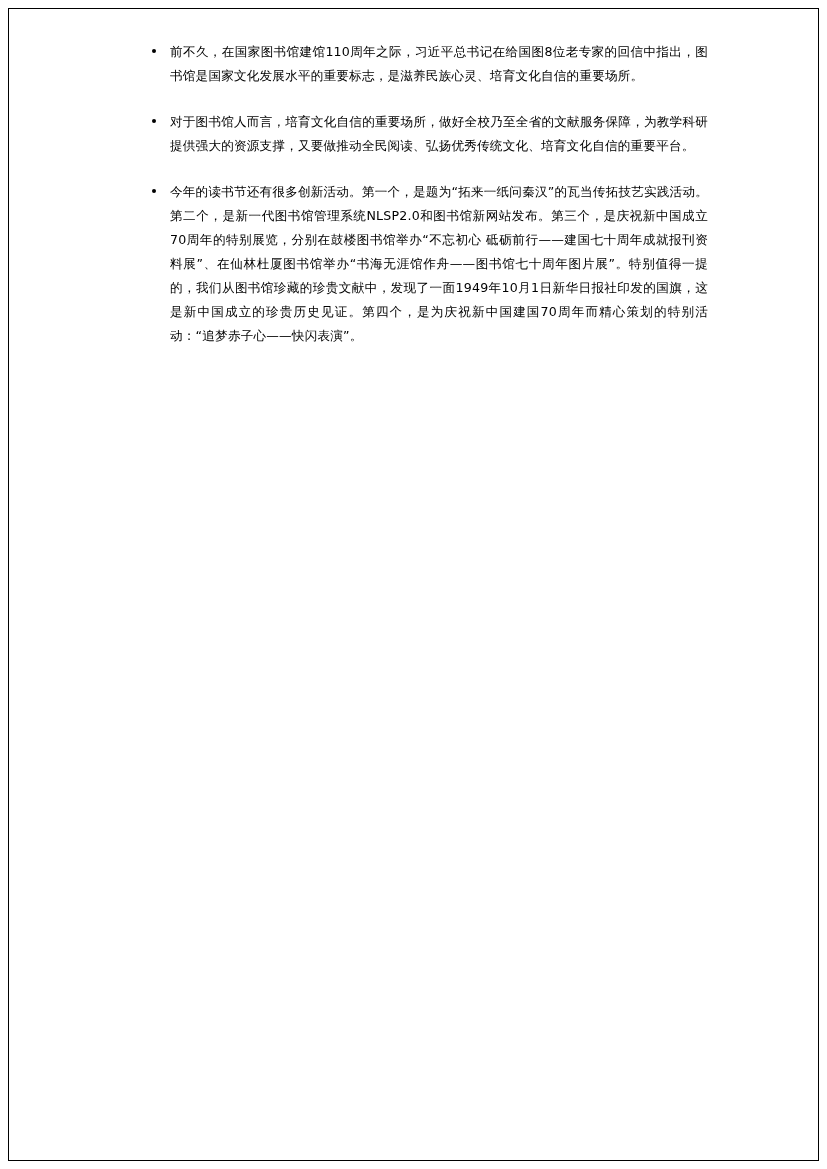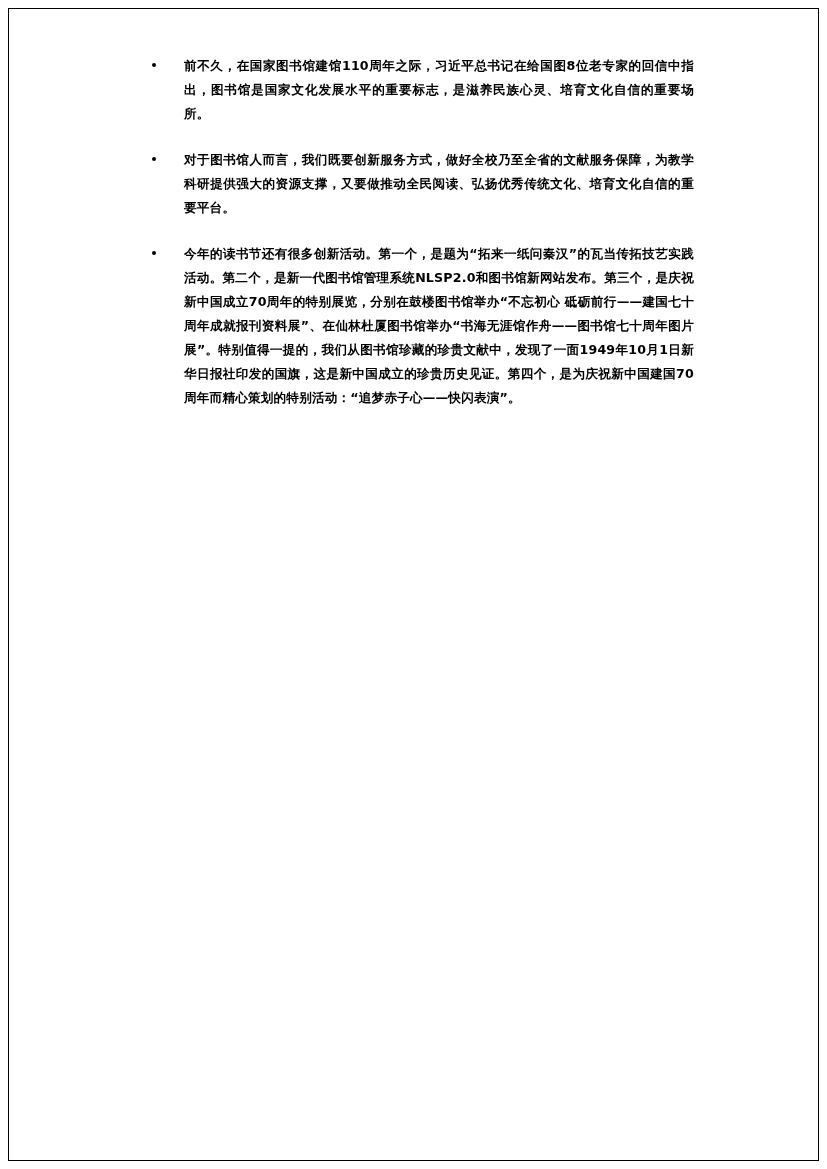--- a/index.html
+++ b/index.html
@@ -48,41 +48,41 @@
     height: 4px;
     background: #000000;
     border-radius: 50%;
   }
   .para {
     font-family: "DejaVu Sans", sans-serif;
     font-size: 12.6px;
     line-height: 24px;
     color: #000000;
     text-align: justify;
-    font-weight: bold;
+    font-weight: normal;
     letter-spacing: 0.2px;
-    margin: 14px;
+    margin: 0;
     text-justify: inter-ideograph;
   }
 </style>
 </head>
 <body>
 
 <div class="page">
   <div class="page-border"></div>
   <div class="content">
 
     <div class="bullet-item">
       <span class="bullet-marker"></span>
       <p class="para">前不久，在国家图书馆建馆110周年之际，习近平总书记在给国图8位老专家的回信中指出，图书馆是国家文化发展水平的重要标志，是滋养民族心灵、培育文化自信的重要场所。</p>
     </div>
 
     <div class="bullet-item">
       <span class="bullet-marker"></span>
-      <p class="para">对于图书馆人而言，我们既要创新服务方式，做好全校乃至全省的文献服务保障，为教学科研提供强大的资源支撑，又要做推动全民阅读、弘扬优秀传统文化、培育文化自信的重要平台。</p>
+      <p class="para">对于图书馆人而言，培育文化自信的重要场所，做好全校乃至全省的文献服务保障，为教学科研提供强大的资源支撑，又要做推动全民阅读、弘扬优秀传统文化、培育文化自信的重要平台。</p>
     </div>
 
     <div class="bullet-item">
       <span class="bullet-marker"></span>
       <p class="para">今年的读书节还有很多创新活动。第一个，是题为“拓来一纸问秦汉”的瓦当传拓技艺实践活动。第二个，是新一代图书馆管理系统NLSP2.0和图书馆新网站发布。第三个，是庆祝新中国成立70周年的特别展览，分别在鼓楼图书馆举办“不忘初心 砥砺前行——建国七十周年成就报刊资料展”、在仙林杜厦图书馆举办“书海无涯馆作舟——图书馆七十周年图片展”。特别值得一提的，我们从图书馆珍藏的珍贵文献中，发现了一面1949年10月1日新华日报社印发的国旗，这是新中国成立的珍贵历史见证。第四个，是为庆祝新中国建国70周年而精心策划的特别活动：“追梦赤子心——快闪表演”。</p>
     </div>
 
   </div>
 </div>
 

